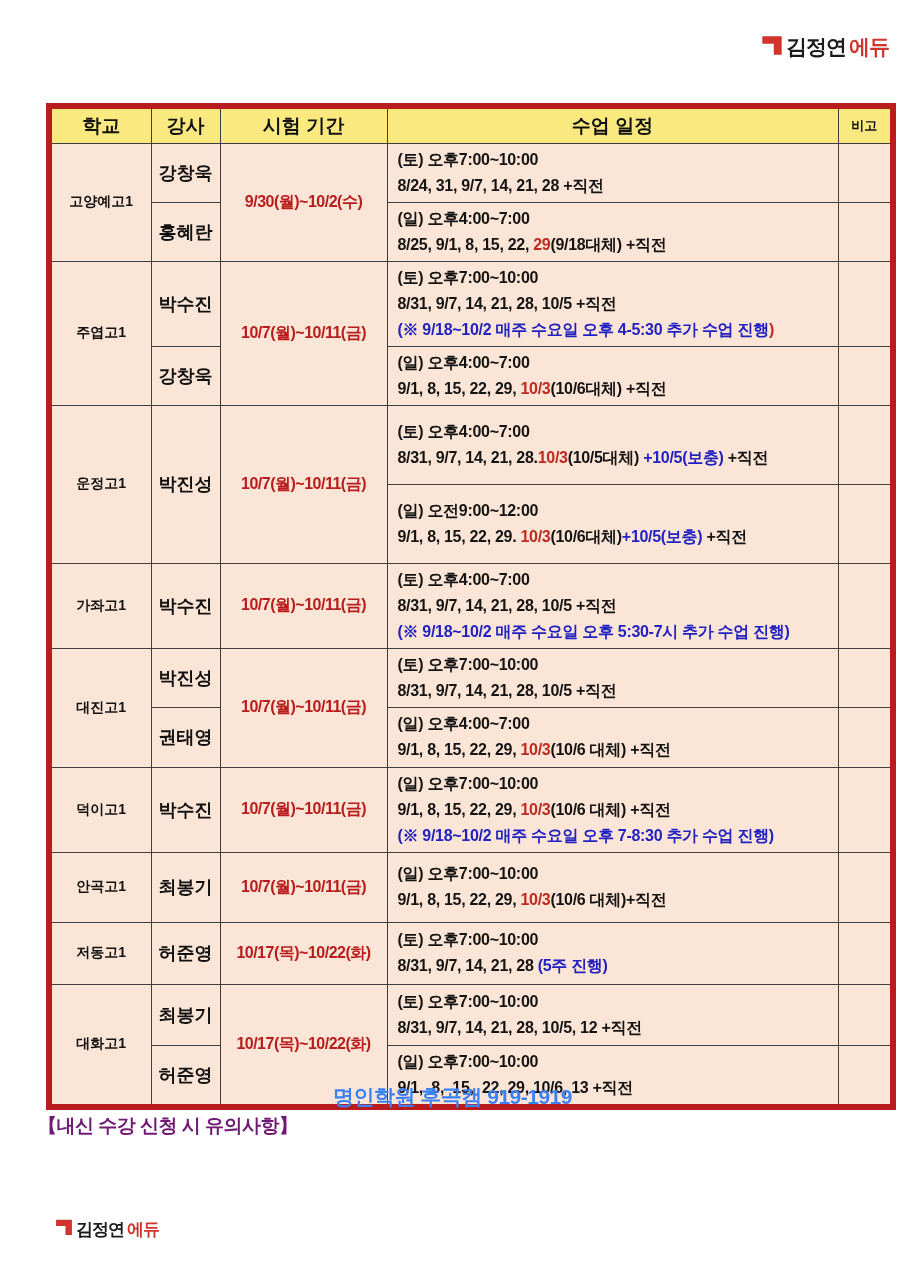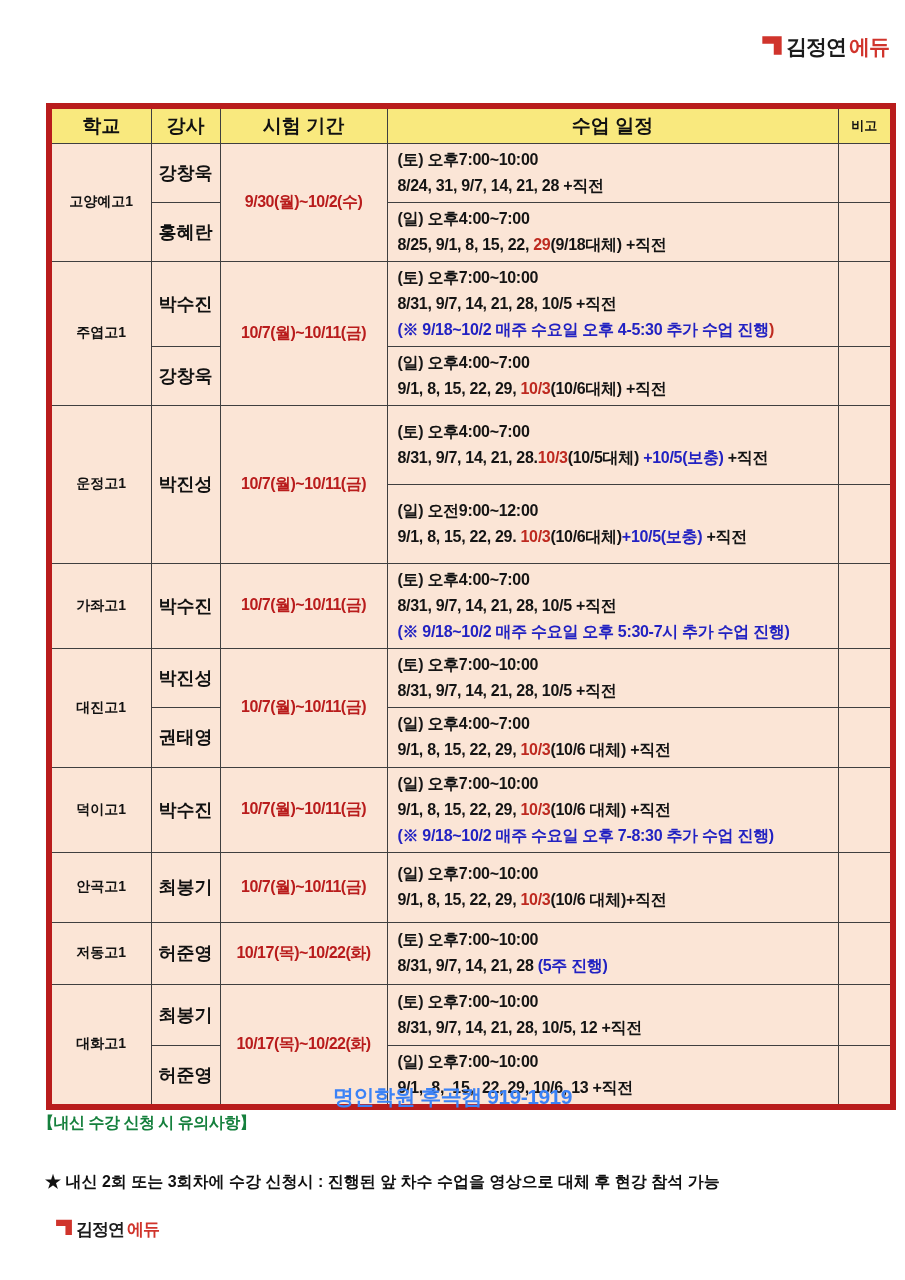--- a/index.html
+++ b/index.html
@@ -30,22 +30,22 @@
   td.c-period { text-align:center; font-size:16px; font-weight:700; color:#b91c1c; letter-spacing:-0.5px; }
   td.c-sched { padding:3px 6px 3px 10px; font-size:16px; font-weight:700; color:#141414; }
   td.c-sched .line { line-height:26px; white-space:pre-wrap; letter-spacing:-0.3px; }
   td.c-remark { }
   .red { color:#be2a20; }
   .blue { color:#2222c2; }
 
   
   .academy { position:absolute; top:1083px; left:0; width:100%; text-align:center;
              color:#3b82f6; font-size:21px; font-weight:800; letter-spacing:-0.5px; }
-  .notice-title { position:absolute; top:1113px; left:38px; color:#15803d;
-                  font-size:16px; font-weight:800; letter-spacing:-0.5px; }
+  .notice-title { position:absolute; top:1113px; left:38px; color:#701a75;
+                  font-size:19px; font-weight:800; letter-spacing:-0.5px; }
   .note1 { position:absolute; top:1146px; left:45px; font-size:16px; font-weight:700; color:#111; }
   .note2 { position:absolute; top:1172px; left:45px; font-size:16px; font-weight:700; color:#111; }
 </style>
 </head>
 <body>
 
 <div class="page">
 
   <div class="brand top">
     <span class="g-icon">
@@ -206,21 +206,20 @@
             <div class="line"><span>(일) 오후7:00~10:00</span></div>
             <div class="line"><span>9/1,  8,  15,  22, 29, 10/6, 13 +직전</span></div>
           </td>
           <td class="c-remark"></td>
         </tr>
       </tbody>
   </table>
 
   <div class="academy">명인학원 후곡캠  919-1919</div>
   <div class="notice-title">【내신 수강 신청 시 유의사항】</div>
-  <div class="note2">★ 내신 2회 또는 3회차에 수강 신청시 : 진행된 앞 차수 수업을 영상으로 대체 후 현강 참석 가능</div>
 
   <div class="brand bottom">
     <span class="g-icon">
       <svg width="18" height="18" viewBox="0 0 100 100">
           <path d="M6 10 H94 V94 H58 V44 H6 Z" fill="#d0342c"></path>
         </svg>
     </span>
     <span class="nm">김정연</span>
       <span class="ac">에듀</span>
   </div>

